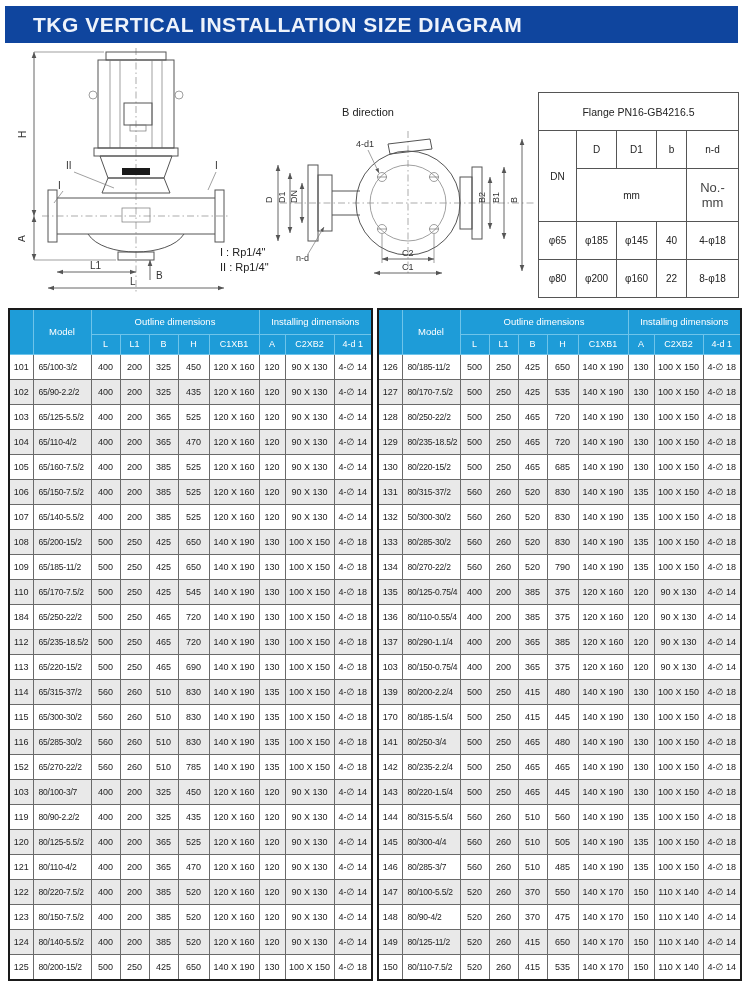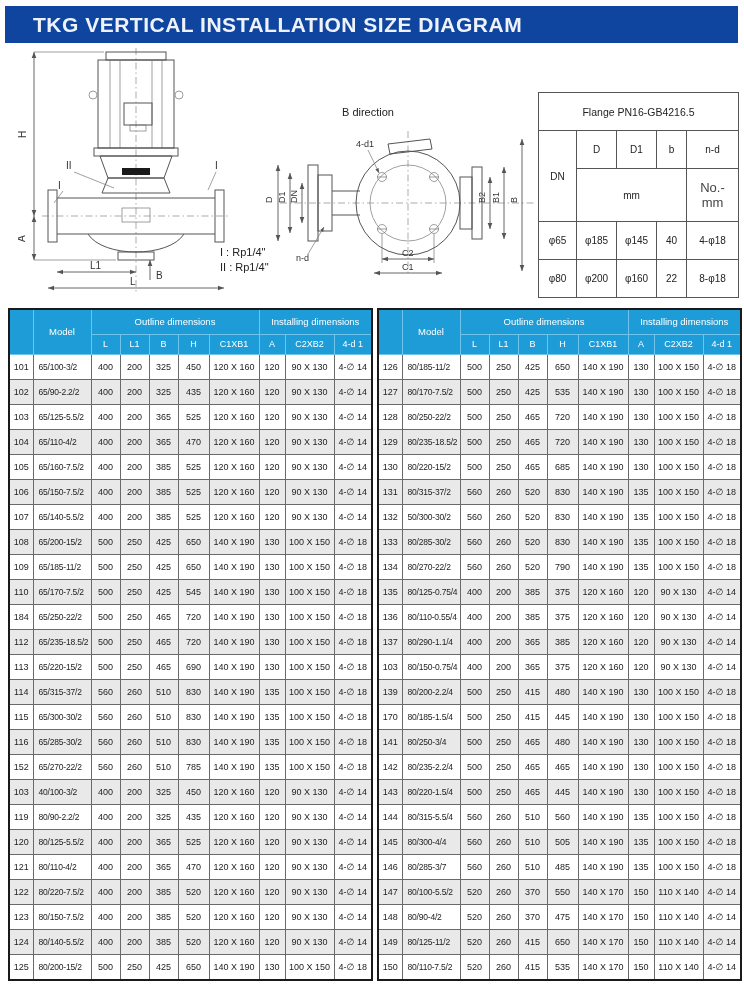--- a/index.html
+++ b/index.html
@@ -450,21 +450,21 @@
             <td>260</td>
             <td>510</td>
             <td>785</td>
             <td>140 X 190</td>
             <td>135</td>
             <td>100 X 150</td>
             <td>4-∅ 18</td>
           </tr>
           <tr class="alt">
             <td>103</td>
-            <td class="model">40/100-3/2</td>
+            <td class="model">80/100-3/7</td>
             <td>400</td>
             <td>200</td>
             <td>325</td>
             <td>450</td>
             <td>120 X 160</td>
             <td>120</td>
             <td>90 X 130</td>
             <td>4-∅ 14</td>
           </tr>
           <tr>

